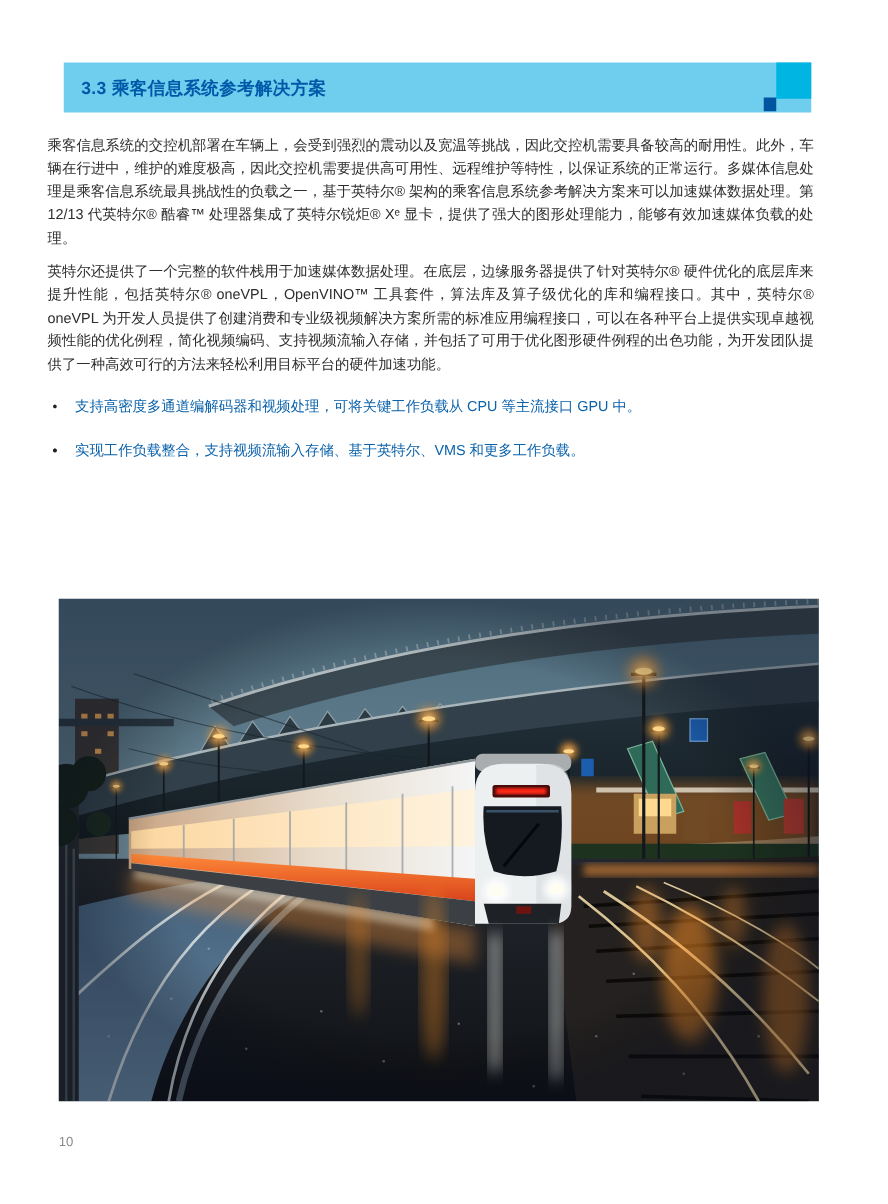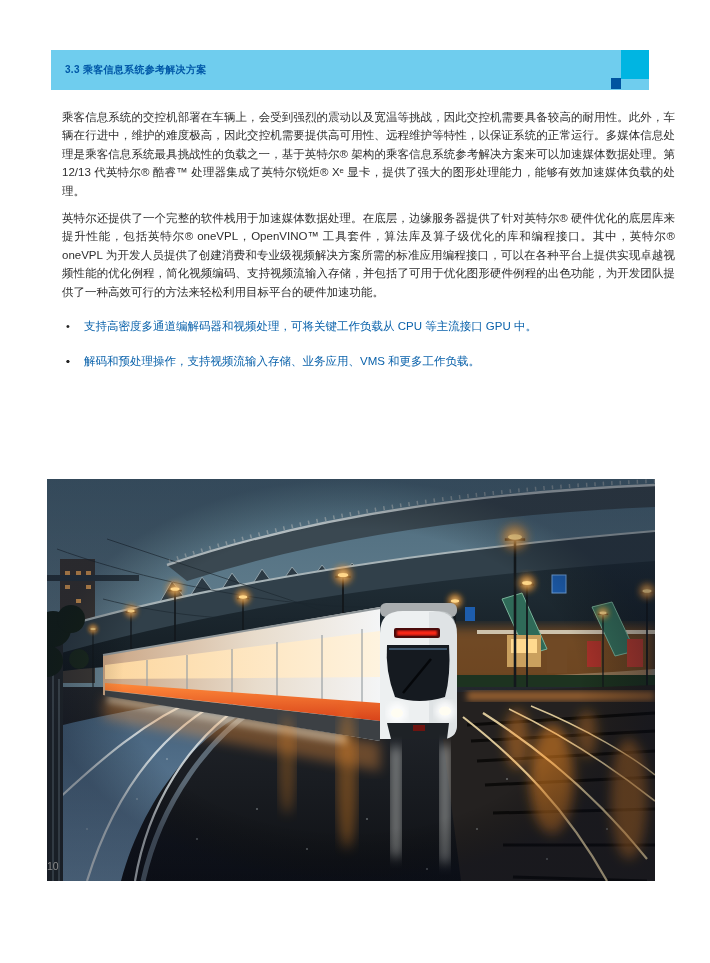--- a/index.html
+++ b/index.html
@@ -7,53 +7,53 @@
     position:relative;width:710px;height:963px;background:#ffffff;overflow:hidden;
     font-family:"Liberation Sans","DejaVu Sans",sans-serif;
   }
   
   .banner{
     position:absolute;left:51px;top:50px;width:598px;height:40px;
     background:#6FCDEE;
   }
   .banner-title{
     position:absolute;left:14px;top:0;height:40px;line-height:40px;
-    font-size:10px;font-weight:bold;color:#0058A8;letter-spacing:.3px;
+    font-size:14px;font-weight:bold;color:#0058A8;letter-spacing:.3px;
     white-space:nowrap;
   }
   .banner-accent-cyan{
     position:absolute;right:0;top:0;width:28px;height:29px;background:#00B5E2;
   }
   .banner-accent-square{
     position:absolute;right:28px;bottom:1px;width:10px;height:11px;background:#0054A0;
   }
   
   .textblock{
-    position:absolute;left:62px;top:108px;width:613px;
+    position:absolute;left:38px;top:108px;width:613px;
     font-size:11.5px;line-height:18.4px;color:#2d2d2d;
     text-align:justify;
   }
   .textblock p{margin:0 0 9px 0;}
   ul.bullets{list-style:none;margin:16px 0 0 0;padding:0;}
   ul.bullets li{
     position:relative;margin:0 0 17px 0;padding-left:22px;
     color:#0a62ab;text-align:left;
   }
   ul.bullets li .dot{
     position:absolute;left:4px;top:0;color:#222;font-size:11px;
   }
   
   .figure{
     position:absolute;left:47px;top:479px;width:608px;height:402px;
     overflow:hidden;background:#3a4a55;
   }
   .figure svg{display:block;width:608px;height:402px;}
   
   .pagenum{
-    position:absolute;left:47px;top:860px;font-size:10.5px;color:#8b8b8b;
+    position:absolute;left:47px;top:908px;font-size:10.5px;color:#8b8b8b;
   }
 </style>
 </head>
 <body>
 
 <div class="page">
 
   <div class="banner">
     <div class="banner-title">3.3 乘客信息系统参考解决方案</div>
     <div class="banner-accent-cyan"></div>
@@ -66,21 +66,21 @@
     <ul class="bullets">
       <li>
         <span class="dot">•</span>
         <span>支持高密度多通道编解码器和视频处理，可将关键工作负载从 CPU 等主流接口 GPU 中。</span>
       </li>
       <li>
         <span class="dot">•</span>
       </li>
       <li>
         <span class="dot">•</span>
-        <span>解码和预处理操作，支持视频流输入存储、业务应用、VMS 和更多工作负载。</span>
+        <span>实现工作负载整合，支持视频流输入存储、基于英特尔、VMS 和更多工作负载。</span>
       </li>
     </ul>
   </div>
 
   <div class="figure">
     <svg viewBox="0 0 608 402" preserveAspectRatio="none">
       <defs>
         <linearGradient id="sky" x1="0" y1="0" x2="0" y2="1">
           <stop offset="0" stop-color="#4d6b7d"></stop>
             <stop offset=".55" stop-color="#6d8896"></stop>

